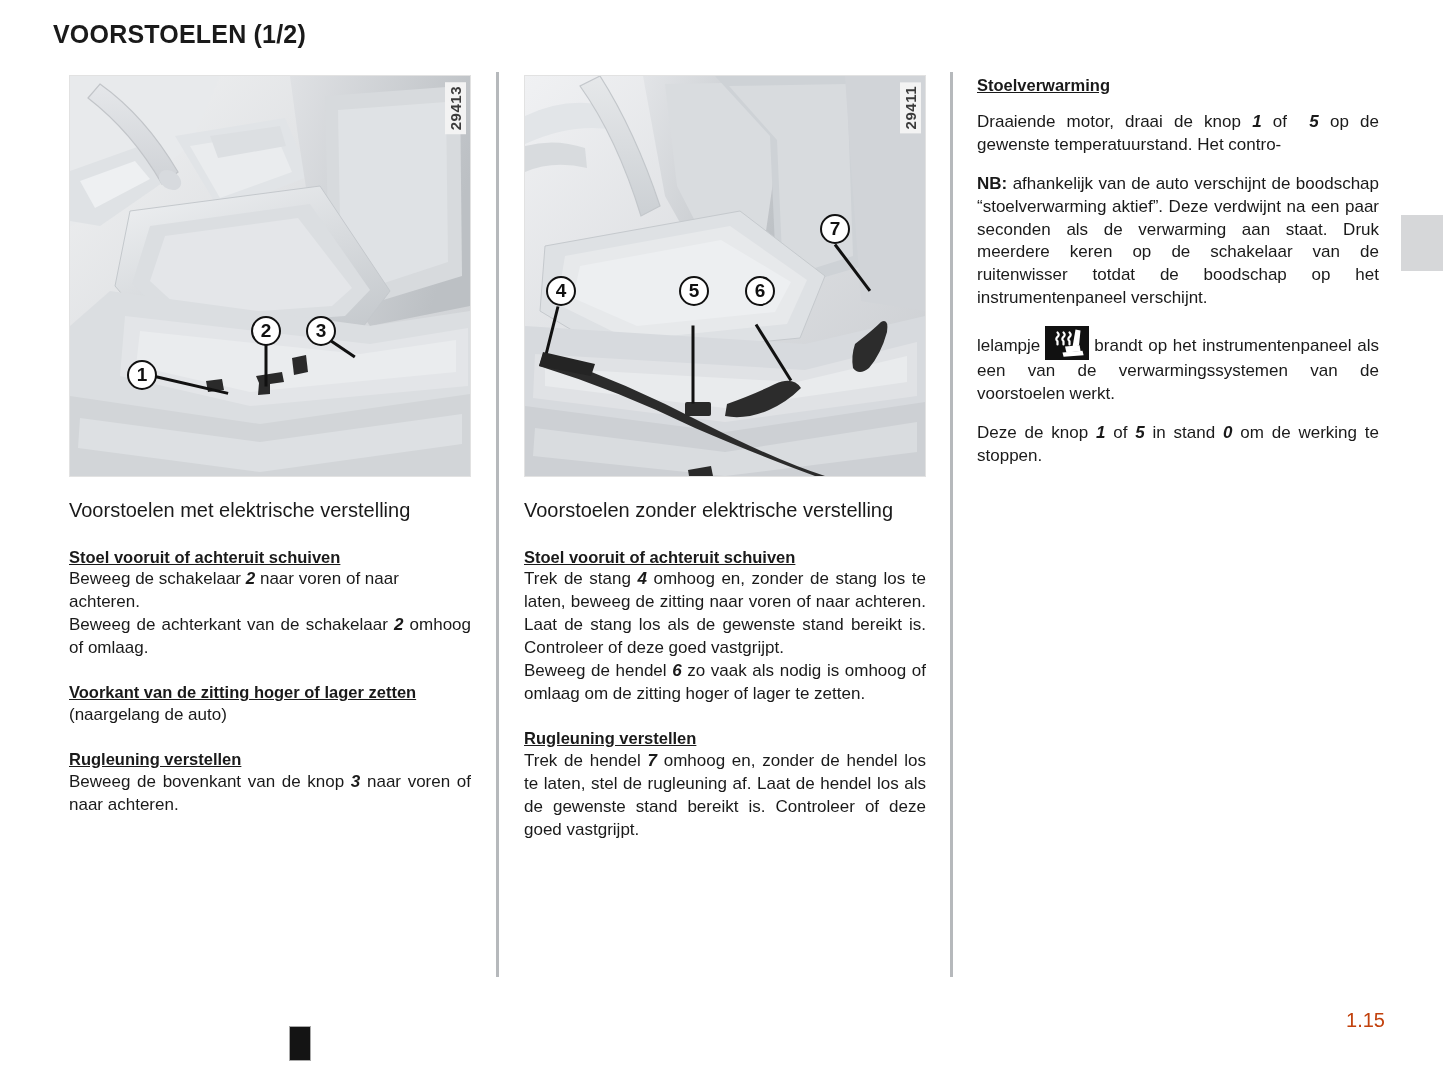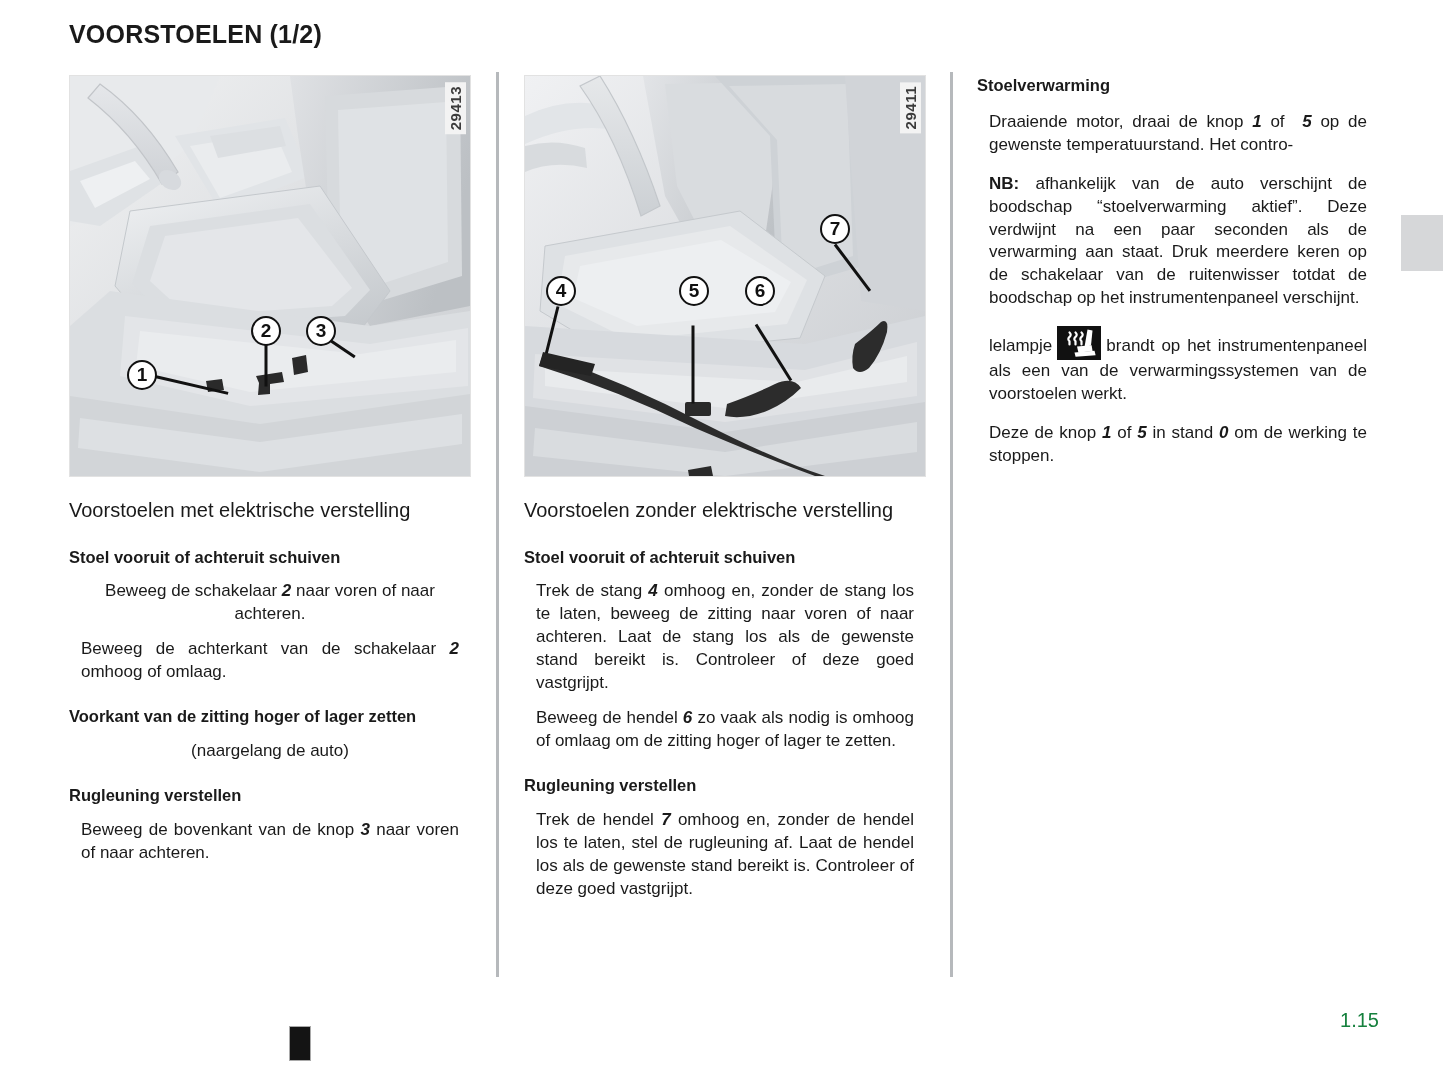--- a/index.html
+++ b/index.html
@@ -13,21 +13,21 @@
     height: 1070px;
     position: relative;
     font-family: "Liberation Sans", sans-serif;
     color: #1a1a1a;
     overflow: hidden;
   }
 
   
   .page-title {
     position: absolute;
-    left: 69px;
+    left: 53px;
     top: 20px;
     font-size: 25px;
     font-weight: bold;
     letter-spacing: 0.2px;
     white-space: nowrap;
   }
   .page-title .frac {
     font-weight: bold;
   }
 
@@ -109,29 +109,30 @@
     font-size: 20px;
     font-weight: normal;
     line-height: 1.38;
     margin: 20px 0 0 0;
   }
   .h3 {
     font-size: 16.5px;
     font-weight: bold;
     line-height: 1.32;
     margin: 22px 0 0 0;
+    text-decoration: underline;
   }
   p.body {
     font-size: 17px;
     line-height: 1.35;
-    margin: 12px;
+    margin: 0;
     text-align: justify;
   }
   p.body.spaced { margin-top: 16px; }
-  p.body.nojust { text-align: center; }
+  p.body.nojust { text-align: left; }
   .b { font-weight: bold; font-style: italic; }
   .bold { font-weight: bold; }
 
   
   .col-right .h3 { margin-top: 0; }
   .col-right p.body { margin-top: 16px; }
   .col-right p.body.first { margin-top: 14px; }
 
   .heat-icon {
     display: inline-block;
@@ -141,24 +142,24 @@
     vertical-align: -9px;
     margin: 0 5px;
     position: relative;
     overflow: hidden;
   }
   .heat-icon svg { position: absolute; inset: 0; }
 
   
   .page-number {
     position: absolute;
-    right: 66px;
+    right: 60px;
     bottom: 38px;
     font-size: 20px;
-    color: #15803d;
+    color: #c2410c;
   }
   .bottom-tab {
     position: absolute;
     left: 289px;
     bottom: 9px;
     width: 20px;
     height: 33px;
     background: #141414;
     border: 1px solid #a9a9a9;
   }

